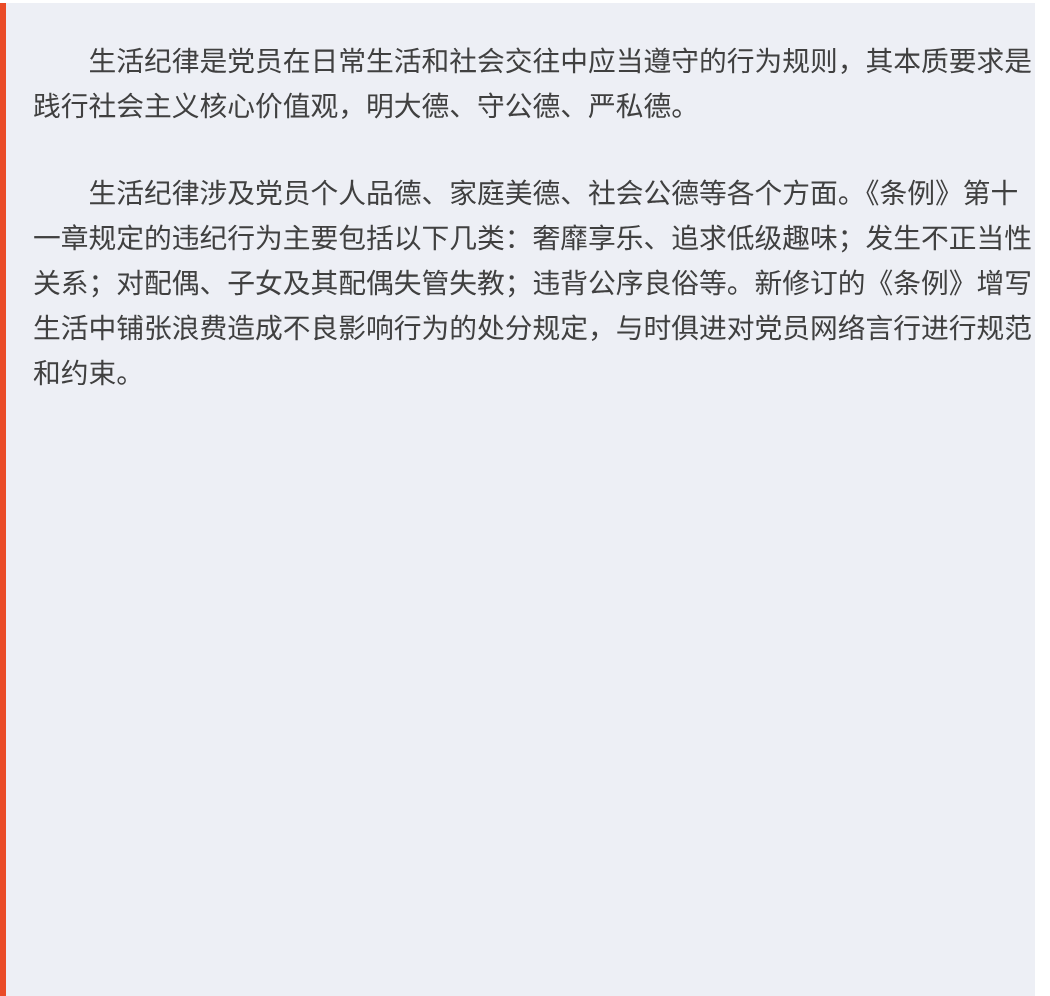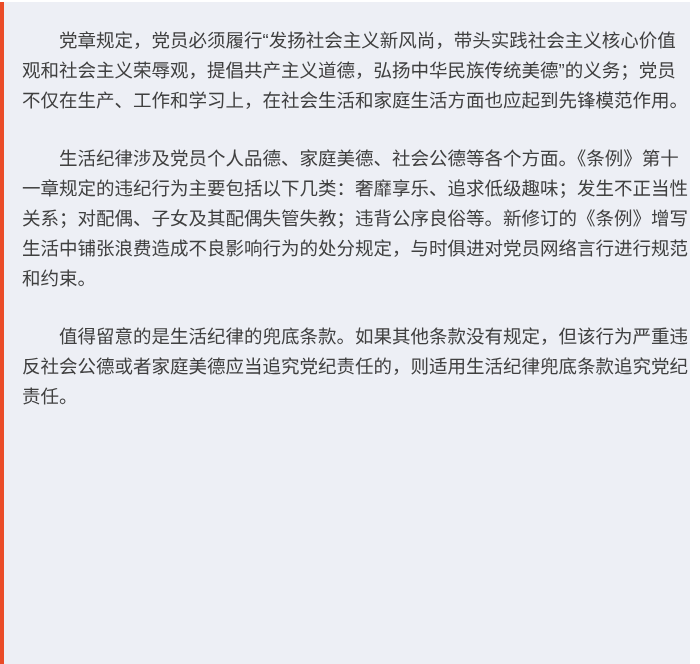--- a/index.html
+++ b/index.html
@@ -47,18 +47,17 @@
     flex: 0 0 10px;
     background: var(--strip-color, #ffffff);
   }
 </style>
 </head>
 <body>
 
 <div class="page-frame">
   <div class="accent-bar"></div>
   <div class="article-content">
-    <p>党章规定，党员必须履行“发扬社会主义新风尚，带头实践社会主义核心价值观和社会主义荣辱观，提倡共产主义道德，弘扬中华民族传统美德”的义务；党员不仅在生产、工作和学习上，在社会生活和家庭生活方面也应起到先锋模范作用。</p>
+    <p>生活纪律是党员在日常生活和社会交往中应当遵守的行为规则，其本质要求是践行社会主义核心价值观，明大德、守公德、严私德。</p>
     <p>生活纪律涉及党员个人品德、家庭美德、社会公德等各个方面。《条例》第十一章规定的违纪行为主要包括以下几类：奢靡享乐、追求低级趣味；发生不正当性关系；对配偶、子女及其配偶失管失教；违背公序良俗等。新修订的《条例》增写生活中铺张浪费造成不良影响行为的处分规定，与时俱进对党员网络言行进行规范和约束。</p>
-    <p>值得留意的是生活纪律的兜底条款。如果其他条款没有规定，但该行为严重违反社会公德或者家庭美德应当追究党纪责任的，则适用生活纪律兜底条款追究党纪责任。</p>
   </div>
   <div class="right-strip"></div>
 </div>
 
 </body></html>

